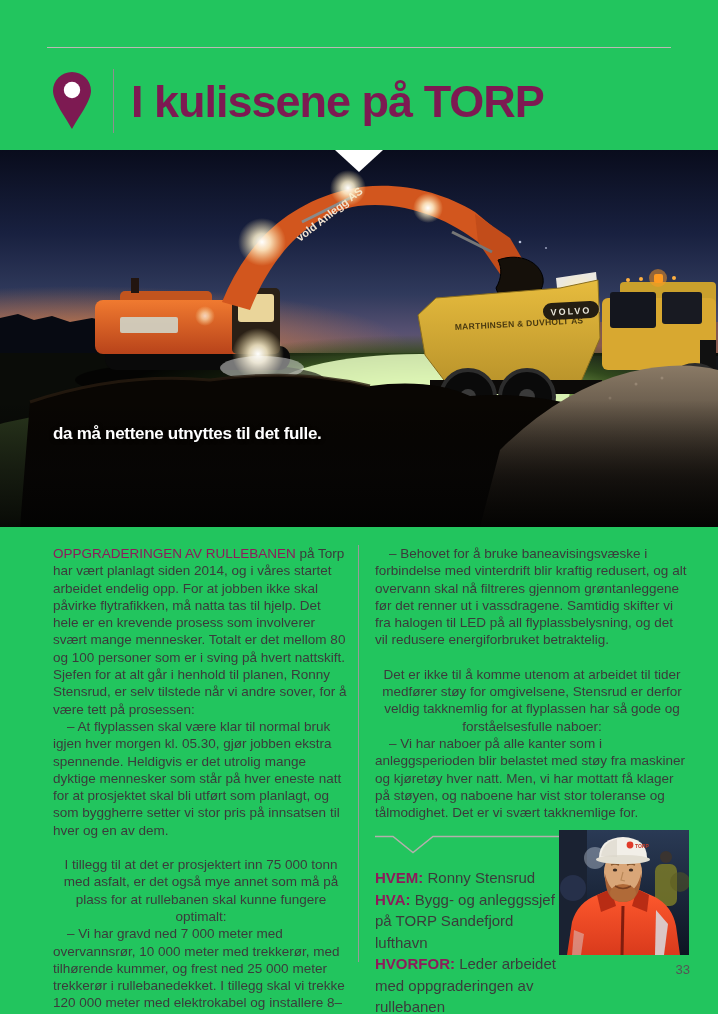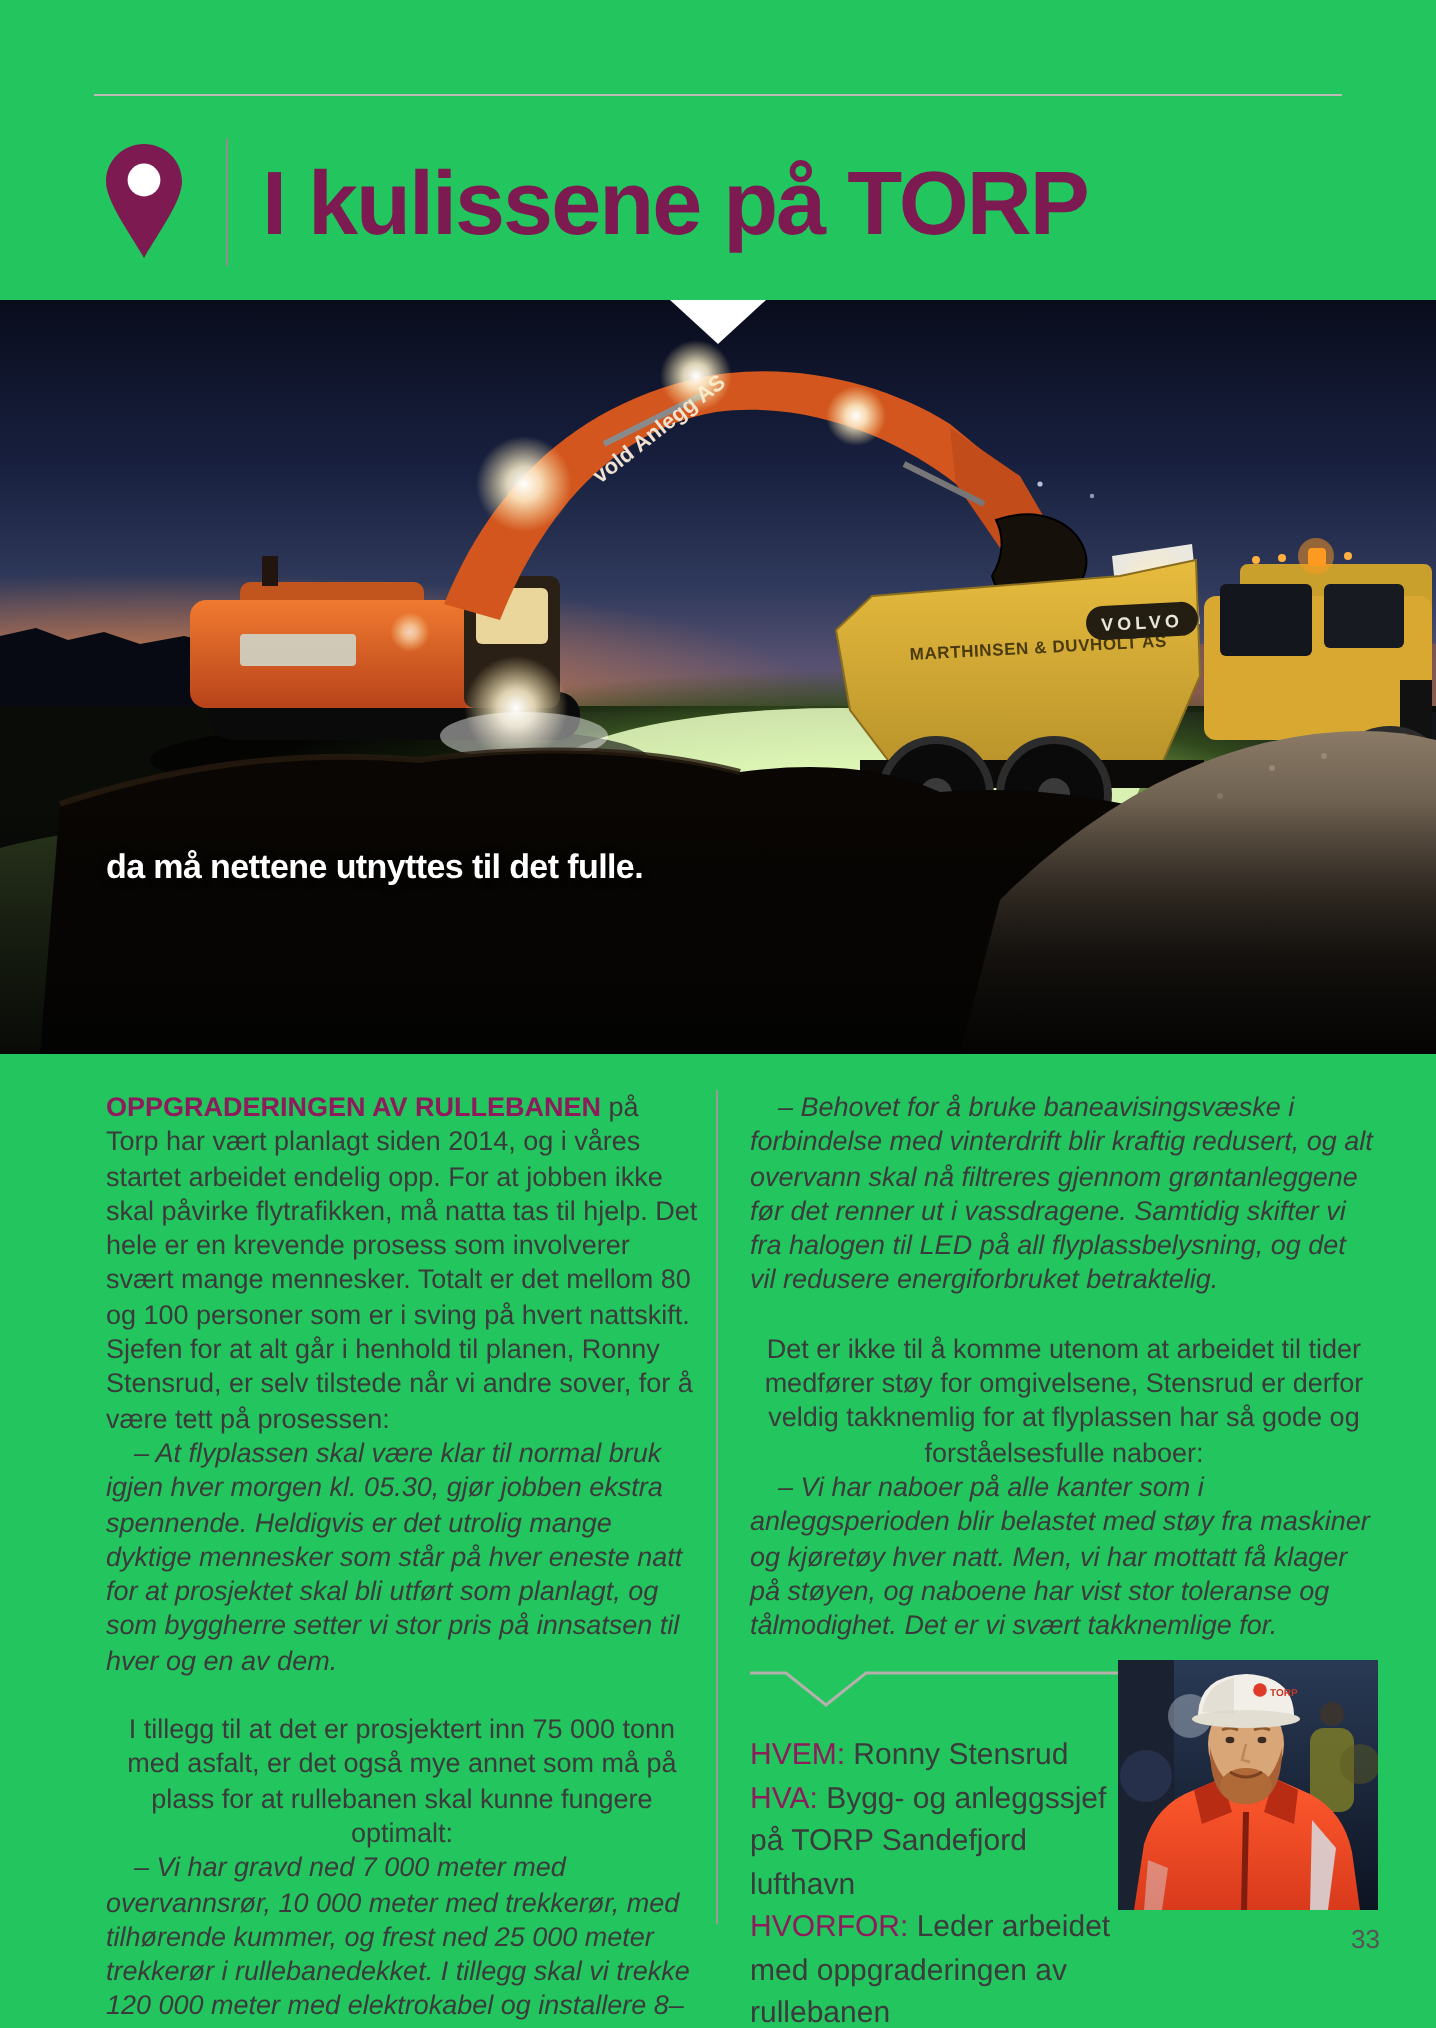--- a/index.html
+++ b/index.html
@@ -29,29 +29,29 @@
     position:absolute;left:53px;top:272px;width:640px;color:#ffffff;
     font-weight:bold;font-size:17px;line-height:23.5px;letter-spacing:-0.3px;
     text-shadow:0 1px 4px rgba(0,0,0,.85);
   }
   
   .article{position:absolute;left:53px;top:545px;width:619px;display:flex;}
   .col-left{width:296px;flex:0 0 auto;}
   .col-divider{width:1px;height:417px;background:#9a9a9a;margin-left:9px;flex:0 0 auto;}
   .col-right{width:314px;flex:0 0 auto;padding-left:16px;box-sizing:content-box;}
   .article p{margin:0;font-size:13.5px;line-height:17.3px;color:#3b3b3b;}
-  .article .q{font-style:italic;text-indent:14px;}
+  .article .q{text-indent:14px;}
   .article .sp{margin-top:17px;text-align:center;}
-  .lead{color:#8e1b5b;font-weight:bold;}
+  .lead{color:#8e1b5b;font-weight:normal;}
   
   .infobox{display:flex;margin-top:14px;width:314px;}
   .infobox-main{width:184px;flex:0 0 auto;}
   .notch-line{display:block;}
   .infobox-fields{margin-top:12px;font-size:15px;line-height:21.5px;color:#3b3b3b;}
-  .fld-label{color:#8e1b5b;font-weight:normal;}
+  .fld-label{color:#8e1b5b;font-weight:bold;}
   .portrait{flex:0 0 auto;margin-top:-5px;margin-left:0;}
   
   .page-num{position:absolute;top:962px;right:28px;font-size:13px;color:#555;margin-left:44px;}
 </style>
 </head>
 <body>
 
 <div class="page">
 
   <div class="top-rule"></div>

